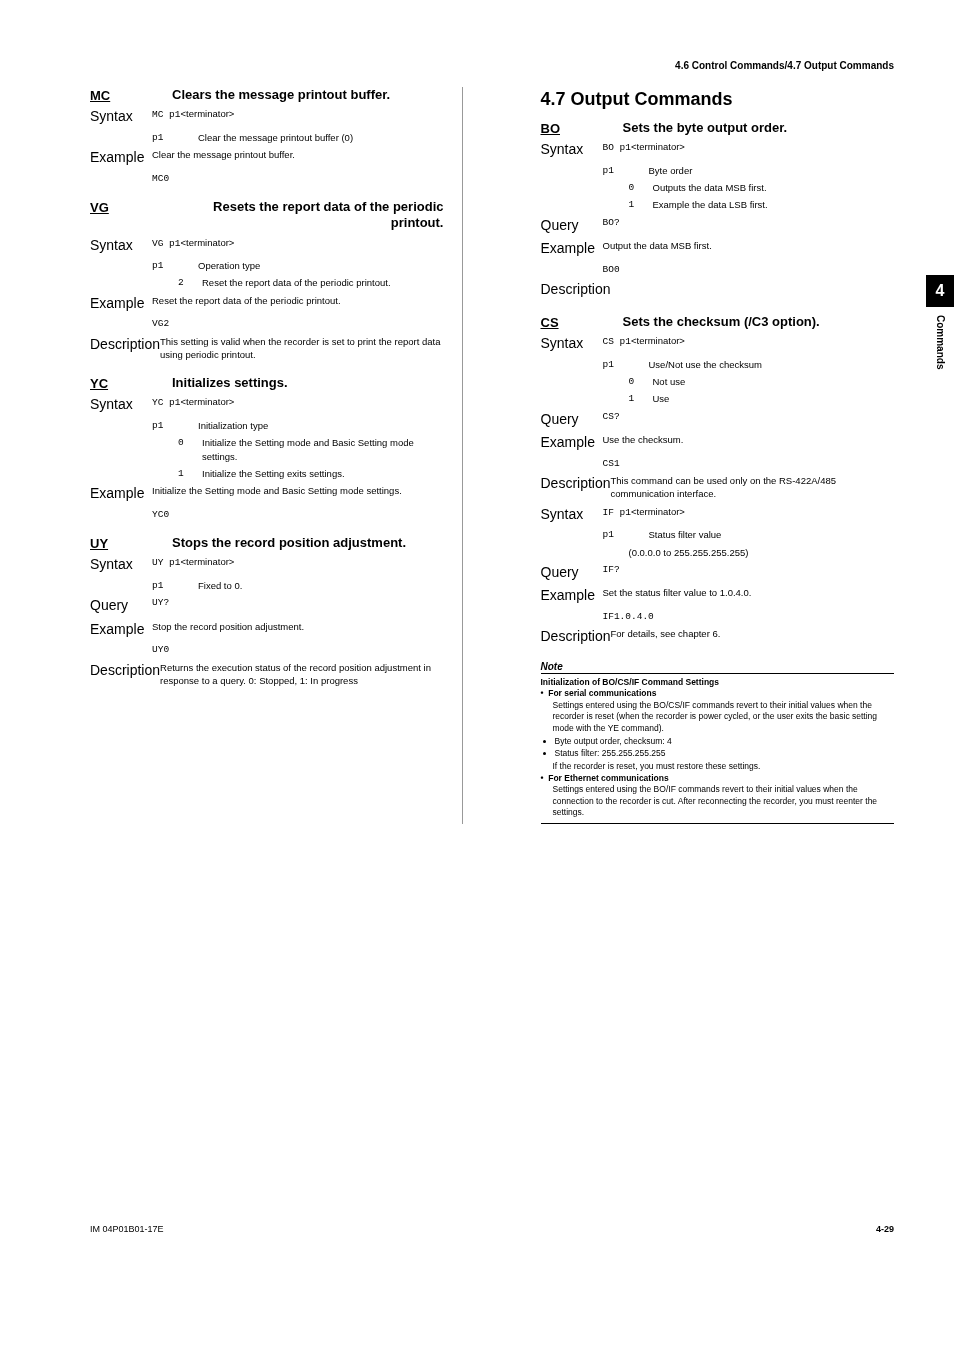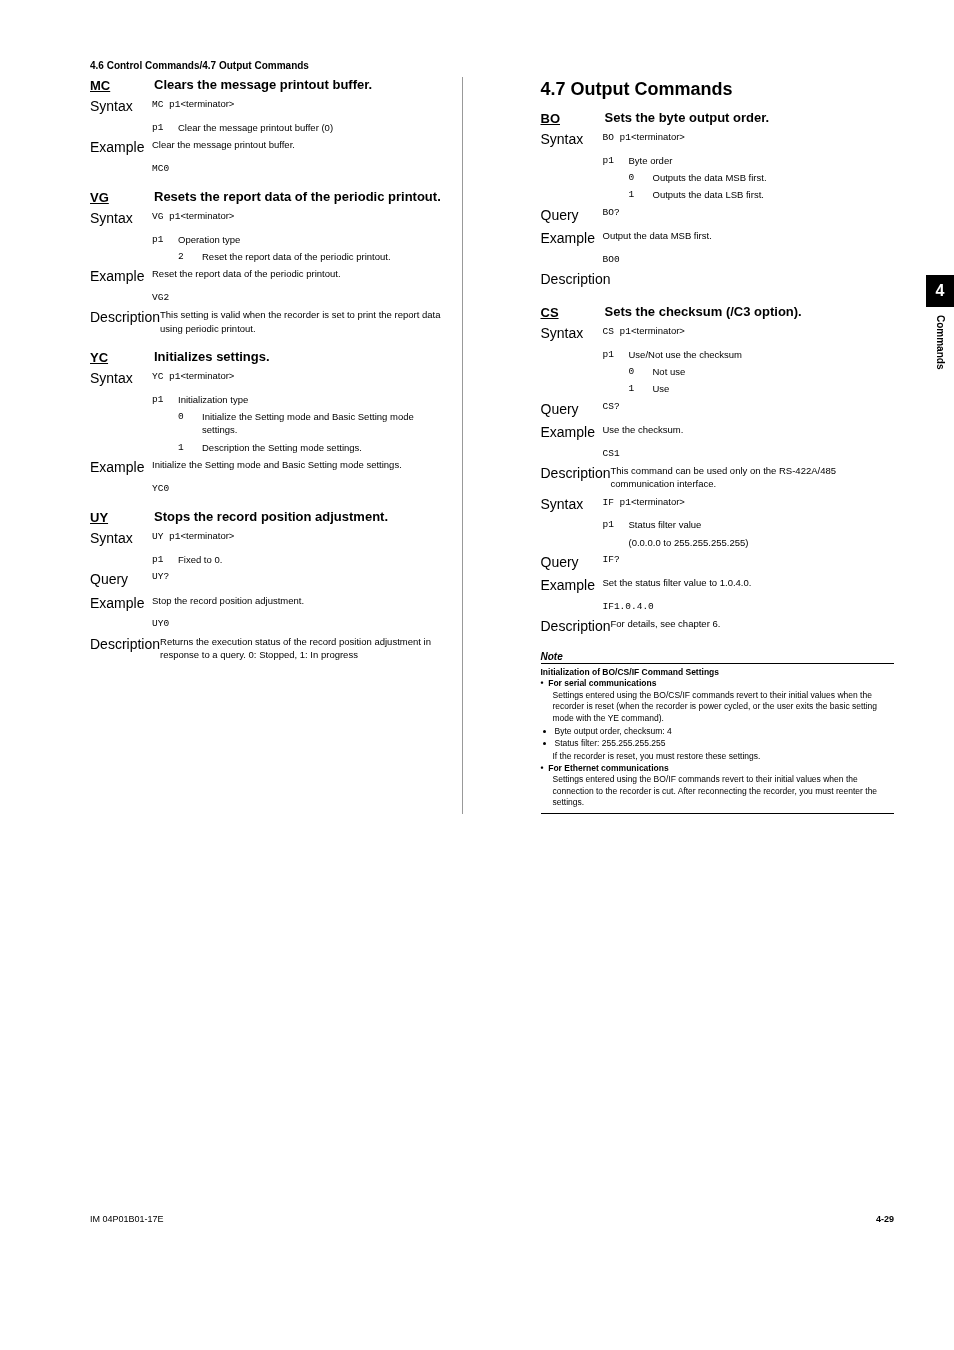--- a/index.html
+++ b/index.html
@@ -11,23 +11,24 @@
     color: #000;
     width: 954px;
     box-sizing: border-box;
   }
   .page {
     padding: 60px 60px 20px 90px;
     position: relative;
     box-sizing: border-box;
   }
   .header-right {
+    text-align: right;
     font-size: 10px;
     font-weight: bold;
-    margin-bottom: 6px;
+    margin-bottom: 16px;
   }
   .columns {
     display: flex;
     gap: 24px;
   }
   .col {
     flex: 1;
     width: 50%;
     box-sizing: border-box;
   }
@@ -41,21 +42,21 @@
   }
   .section-title {
     font-size: 18px;
     font-weight: bold;
     margin: 2px 0 10px 0;
   }
   .cmd-header {
     display: flex;
     align-items: flex-start;
     margin-top: 14px;
-    gap: 14px;
+    gap: 32px;
   }
   .cmd-code {
     font-size: 13px;
     font-weight: bold;
     text-decoration: underline;
     width: 50px;
     flex: 0 0 50px;
     padding-top: 1px;
   }
   .cmd-title {
@@ -74,21 +75,21 @@
     font-size: 14px;
   }
   .body {
     flex: 1;
     font-size: 9.5px;
   }
   .mono {
     font-family: "Courier New", Courier, monospace;
     font-size: 9.5px;
   }
-  .p-row { display: flex; gap: 8px; }
+  .p-row { display: flex; gap: 28px; }
   .p-key { flex: 0 0 18px; font-family: "Courier New", Courier, monospace; }
   .v-row { display: flex; gap: 14px; padding-left: 26px; }
   .v-key { flex: 0 0 10px; font-family: "Courier New", Courier, monospace; }
   .note-title {
     font-style: italic;
     font-weight: bold;
     font-size: 10px;
     margin-top: 14px;
     border-bottom: 1px solid #000;
     padding-bottom: 1px;
@@ -243,21 +244,21 @@
               <span class="v-key">0</span>
               <span>Initialize the Setting mode and Basic Setting mode settings.</span>
             </div>
           </div>
         </div>
       <div class="row">
           <div class="label"></div>
           <div class="body">
             <div class="v-row">
               <span class="v-key">1</span>
-              <span>Description the Setting mode settings.</span>
+              <span>Initialize the Setting exits settings.</span>
             </div>
           </div>
         </div>
       <div class="row">
         <div class="label">Example</div>
         <div class="body">Initialize the Setting mode and Basic Setting mode settings.</div>
       </div>
       <div class="row">
           <div class="label"></div>
           <div class="body mono">YC0</div>
@@ -326,21 +327,21 @@
               <span class="v-key">0</span>
               <span>Outputs the data MSB first.</span>
             </div>
           </div>
         </div>
       <div class="row">
           <div class="label"></div>
           <div class="body">
             <div class="v-row">
               <span class="v-key">1</span>
-              <span>Outputs the data LSB first.</span>
+              <span>Example the data LSB first.</span>
             </div>
           </div>
         </div>
       <div class="row">
         <div class="label">Query</div>
         <div class="body mono">BO?</div>
       </div>
       <div class="row">
         <div class="label">Example</div>
         <div class="body">Output the data MSB first.</div>

